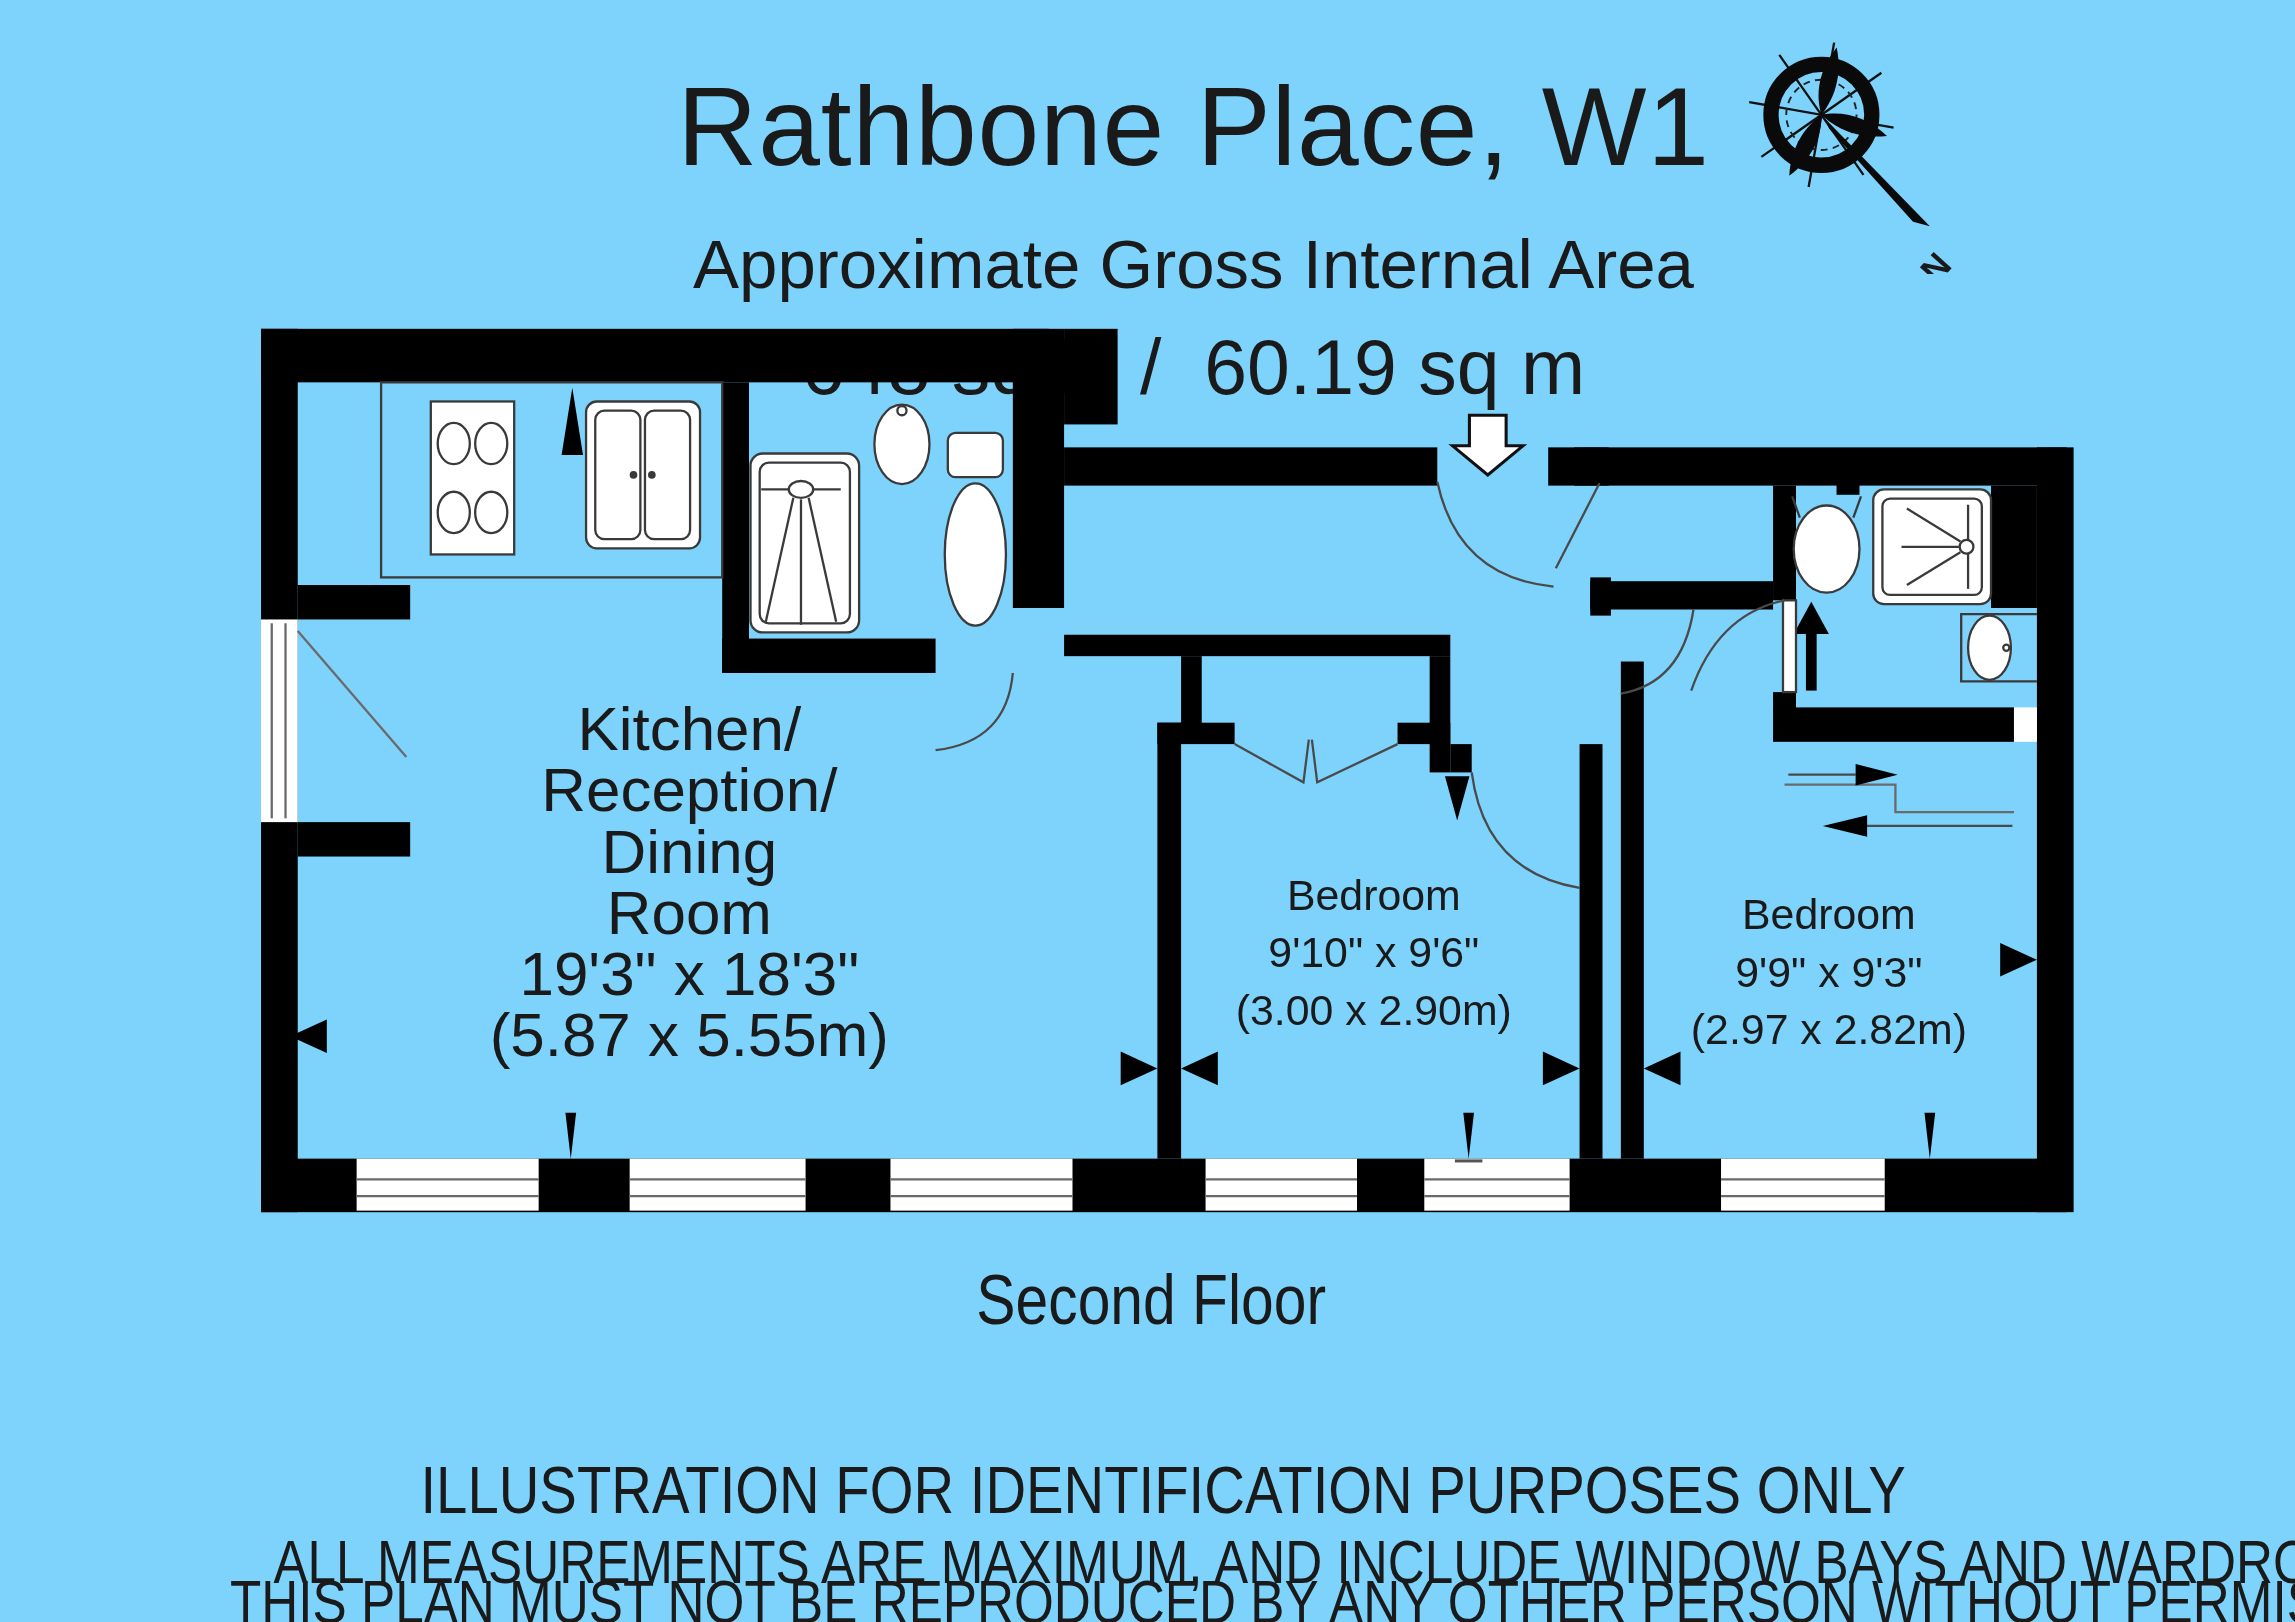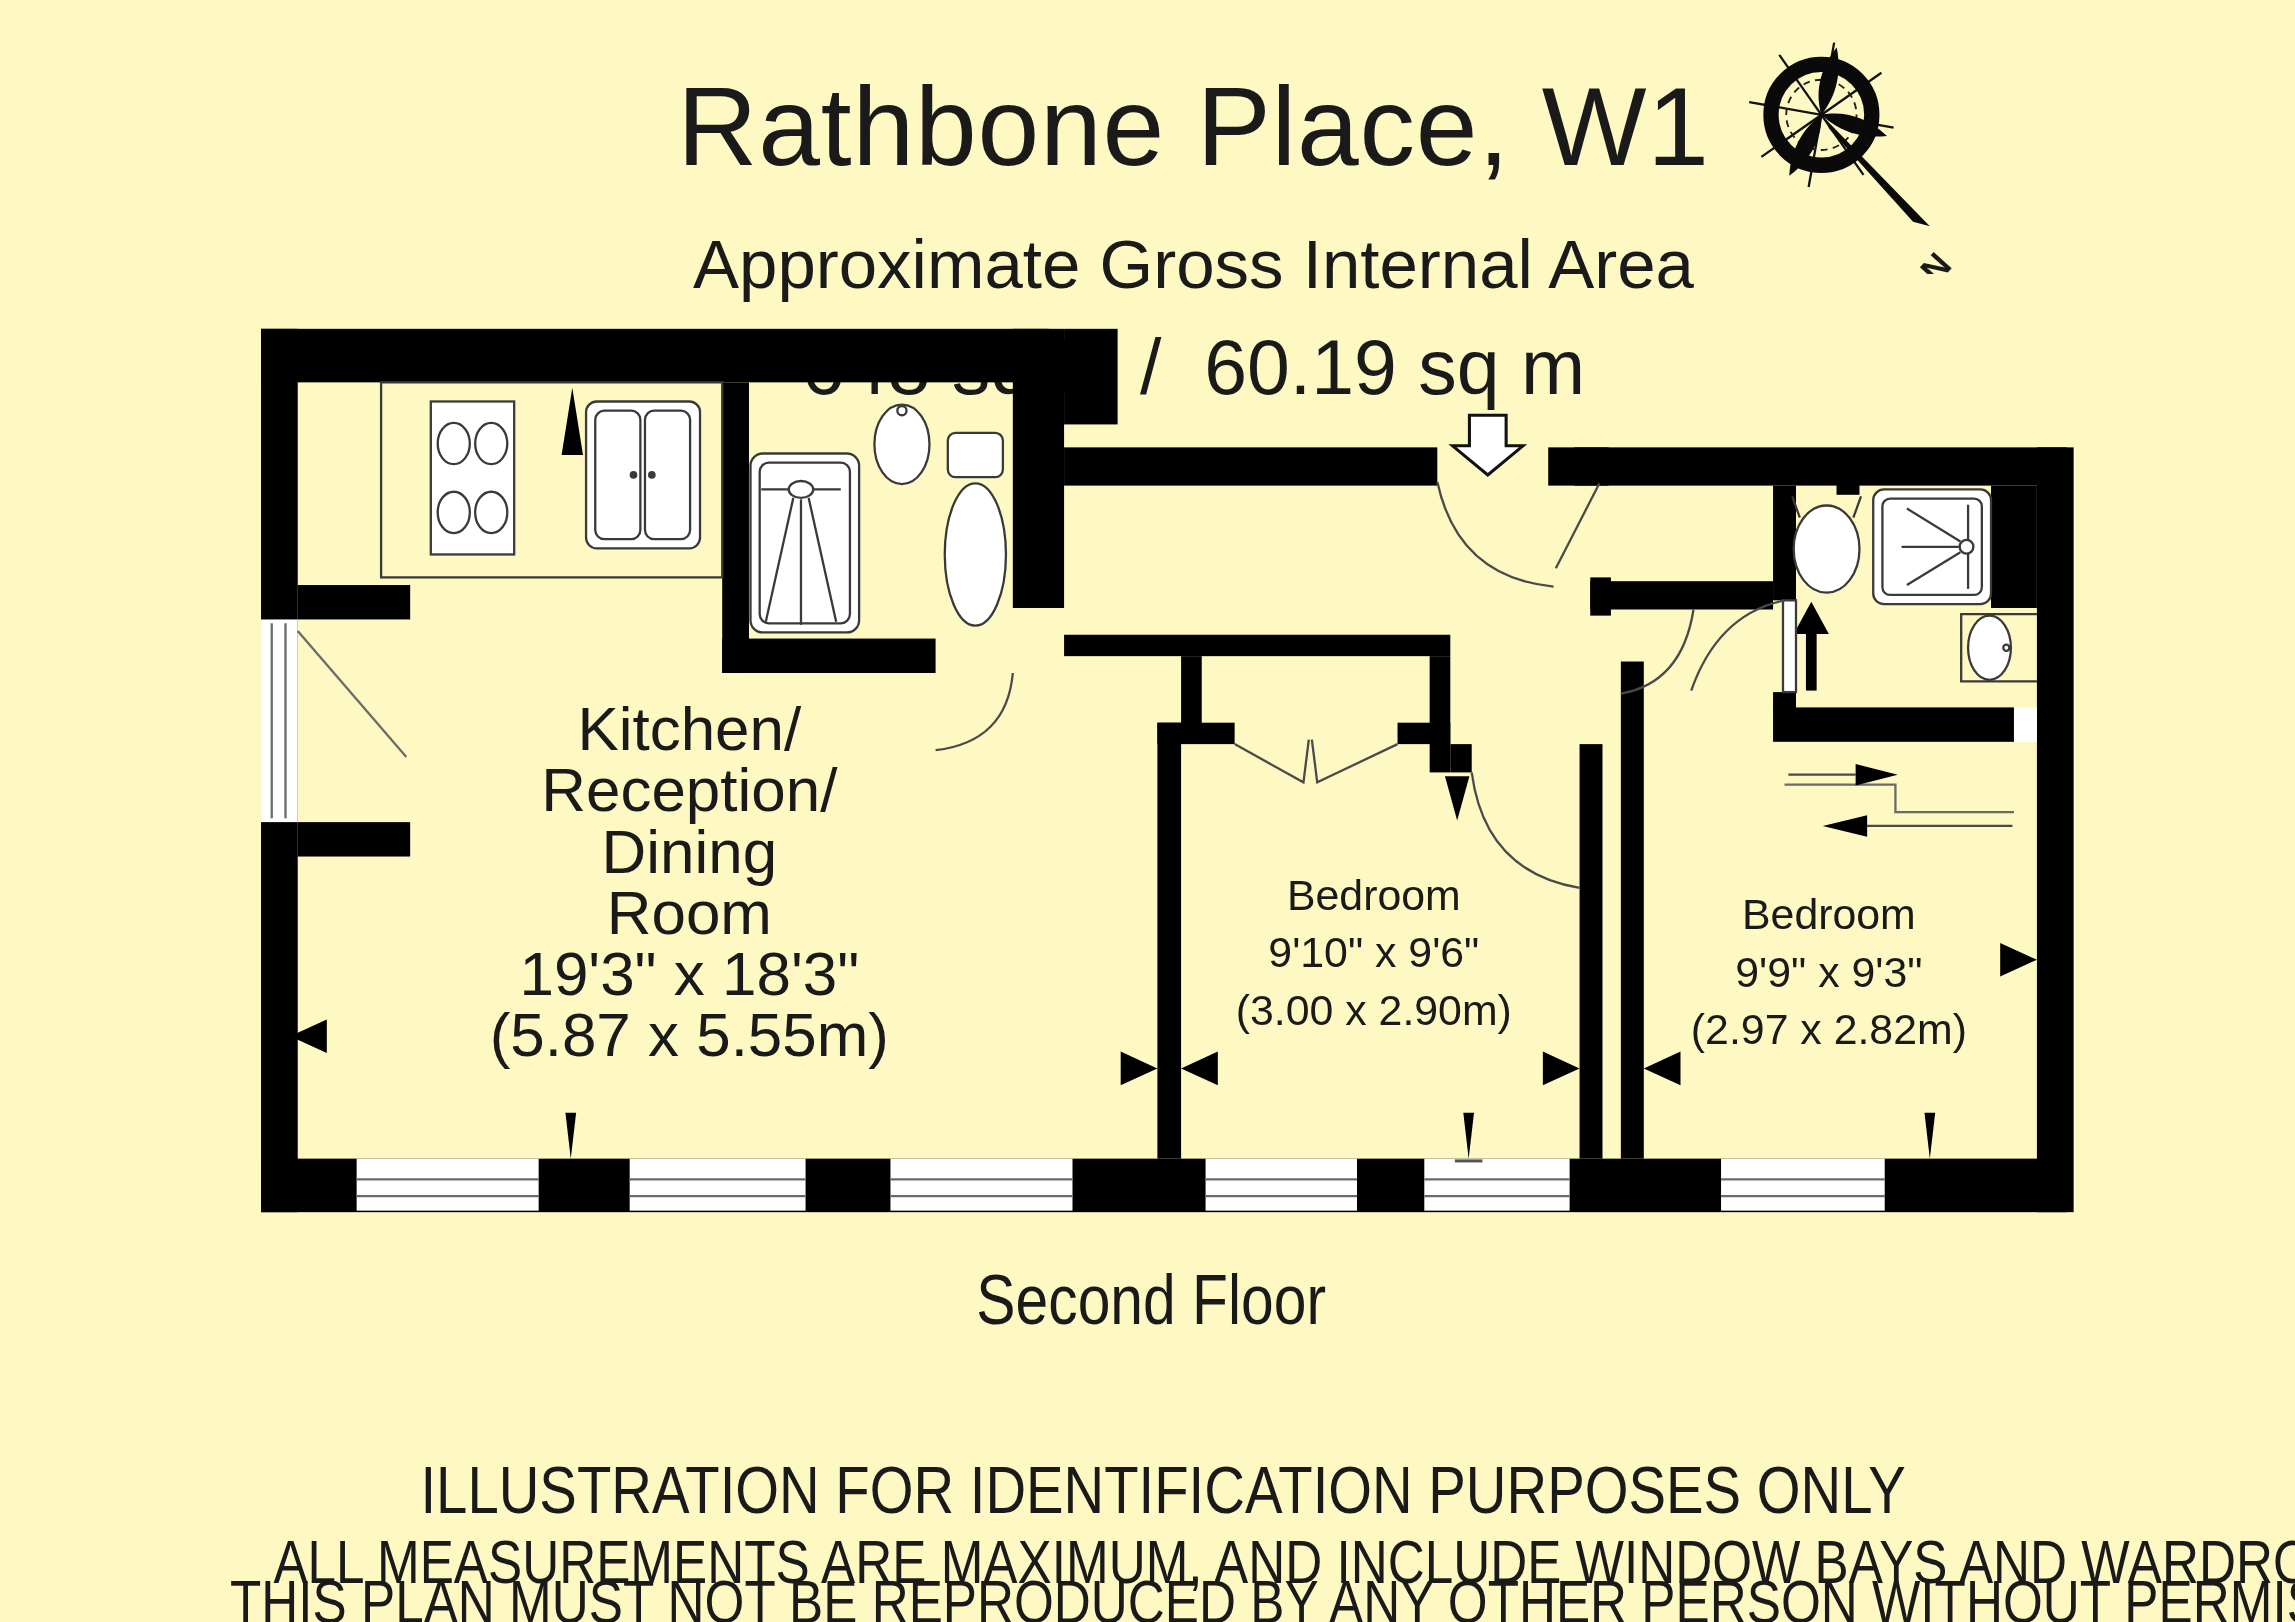--- a/index.html
+++ b/index.html
@@ -1,16 +1,16 @@
 <!DOCTYPE html>
 <html style="font-size:12.2px"><head>
 <meta charset="utf-8">
 <style>
   html,body{margin:0;padding:0;background:#ffffff;}
-  .page{position:relative;width:2295px;height:1622px;background:#fef9c3;overflow:hidden;
+  .page{position:relative;width:2295px;height:1622px;background:#7dd3fc;overflow:hidden;
         font-family:"Liberation Sans","DejaVu Sans",sans-serif;color:#1a1a1a;}
   .hdr{position:absolute;left:46px;width:2295px;text-align:center;}
   .hdr.title{top:70px;font-size:111px;line-height:115px;letter-spacing:0.8px;}
   .hdr.subtitle{top:228px;font-size:69px;line-height:73px;}
   .hdr.area{top:327px;font-size:77px;line-height:81px;white-space:pre;}
   .ftr{position:absolute;width:2295px;text-align:center;}
   .cond{display:inline-block;transform:scaleX(0.84);transform-origin:50% 50%;white-space:pre;}
   .floor{left:3.8px;top:1264px;font-size:70px;line-height:73px;}
   .disc1{left:15.3px;top:1455px;font-size:67px;line-height:70px;}
   .disc2{left:19px;top:1530px;font-size:61px;line-height:64px;}

